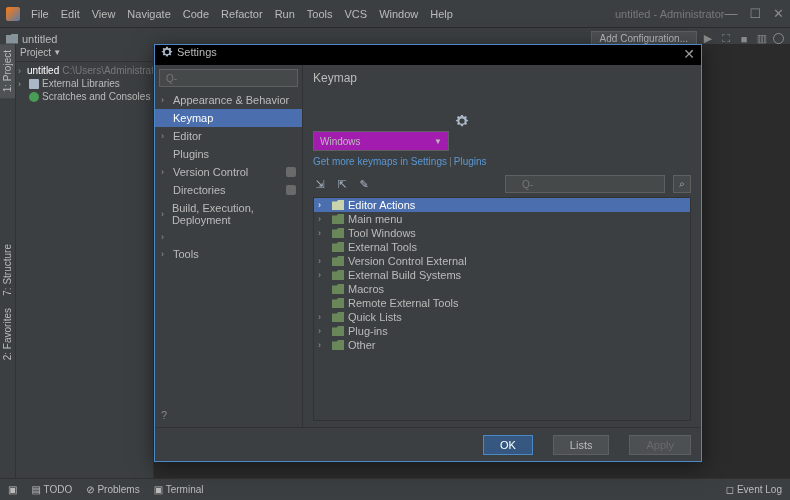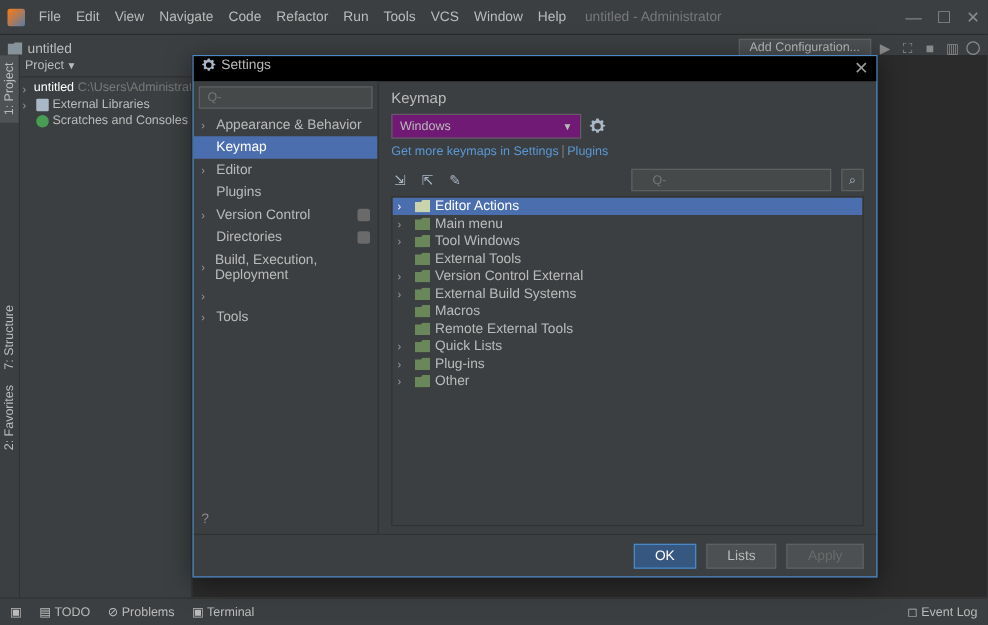--- a/index.html
+++ b/index.html
@@ -3,21 +3,21 @@
 <meta charset="utf-8">
 <style>
 * { margin: 0; padding: 0; box-sizing: border-box; font-family: "Segoe UI", Arial, sans-serif; }
 body { width: 790px; height: 500px; background: #3c3f41; color: #bbbbbb; font-size: 11px; overflow: hidden; position: relative; }
 
 
 .titlebar { height: 28px; background: #3c3f41; display: flex; align-items: center; padding: 0 6px; border-bottom: 1px solid #2b2b2b; }
 .logo { width: 14px; height: 14px; background: linear-gradient(135deg,#f97a12,#b07b58,#577bae); margin-right: 6px; border-radius: 2px;}
 .menu { display: flex; gap: 2px; }
 .menu span { padding: 2px 5px; cursor: pointer; }
-.title-center { flex: 1; text-align: left; color: #787878; padding-left: 10px; }
+.title-center { flex: 1; text-align: right; color: #787878; padding-left: 10px; }
 .win-controls { display: flex; gap: 12px; color: #8a8a8a; }
 .win-controls span { cursor: pointer; font-size: 13px; }
 
 
 .toolbar { height: 22px; background: #3c3f41; display: flex; align-items: center; padding: 0 6px; border-bottom: 1px solid #323232; }
 .breadcrumb { display: flex; align-items: center; gap: 4px; }
 .folder-icon { width: 12px; height: 10px; background: #87939a; clip-path: polygon(0 15%,40% 15%,50% 0,100% 0,100% 100%,0 100%); }
 .toolbar-right { margin-left: auto; display: flex; align-items: center; gap: 4px; }
 .btn-flat { background: #4c5052; border: 1px solid #5e6060; padding: 1px 8px; color: #bbb; font-size: 10px; cursor: pointer; }
 .tool-icon { width: 14px; height: 14px; color: #8a8a8a; display:inline-flex; align-items:center; justify-content:center; cursor:pointer; }
@@ -62,42 +62,42 @@
 .nav-item { display:flex; align-items:center; padding: 3px 6px; font-size:11px; cursor:pointer; gap:4px; }
 .nav-item.selected { background:#4b6eaf; color:#fff; }
 .nav-item .chev2 { width:8px; font-size:9px; color:#9a9a9a; }
 .nav-item.selected .chev2 { color:#fff; }
 .nav-item .tail-ico { margin-left:auto; width:10px; height:10px; background:#6a6a6a; border-radius:2px; }
 .help-btn { padding:6px; color:#8a8a8a; cursor:pointer; }
 
 .dlg-content { flex:1; display:flex; flex-direction:column; padding: 6px 10px; }
 .crumb { font-size:12px; color:#bbb; margin-bottom:6px; }
 .row1 { display:flex; align-items:center; gap:6px; margin-bottom:4px; }
-.select { background:#701a75; border:1px solid #5e6060; color:#bbb; padding:2px 6px; font-size:10px; width:152px; height:20px; display:flex; align-items:center; justify-content:space-between; cursor:pointer; }
+.select { background:#a21caf; border:1px solid #5e6060; color:#bbb; padding:2px 6px; font-size:10px; width:136px; height:20px; display:flex; align-items:center; justify-content:space-between; cursor:pointer;margin-top:40px; }
 .gear2 { width:14px; height:14px; cursor:pointer; }
 .link { color:#5998d6; font-size:10px; cursor:pointer; }
 .link-sep { color:#787878; margin: 0 2px; }
 
 .actions-bar { display:flex; align-items:center; gap:8px; margin-top:8px; padding-bottom:4px; }
 .act-ico { width:14px; height:14px; cursor:pointer; display:inline-flex; align-items:center; justify-content:center; color:#a9b7c6; }
 .actions-bar .spacer { flex:1; }
 .filter-box { position:relative; }
 .filter-box input { width:160px; background:#45494a; border:1px solid #5e6060; color:#bbb; padding:2px 20px 2px 16px; font-size:10px; height:18px; }
 .find-act { width:18px; height:18px; background:#45494a; border:1px solid #5e6060; display:inline-flex; align-items:center; justify-content:center; cursor:pointer; }
 
 .tree2 { flex:1; background:#3c3f41; border:1px solid #323232; overflow:auto; }
 .tree2-row { display:flex; align-items:center; gap:4px; padding:1px 4px; font-size:11px; }
 .tree2-row.selected { background:#4b6eaf; color:#fff; }
 .tree2-row .chev3 { width:10px; font-size:9px; color:#9a9a9a; }
 .tree2-row.selected .chev3 { color:#fff; }
 .tree2-row .fold { width:12px; height:10px; background:#6a8759; clip-path: polygon(0 15%,40% 15%,50% 0,100% 0,100% 100%,0 100%); }
 .tree2-row.selected .fold { background:#c9d4ad; }
 .tree2-row.noexp .chev3 { visibility:hidden; }
 
-.dlg-footer { height:34px; border-top:1px solid #323232; display:flex; align-items:center; justify-content:flex-end; gap:8px; padding:0 10px; }
+.dlg-footer { height:34px; border-top:1px solid #323232; display:flex; align-items:center; justify-content:flex-end; gap:20px; padding:0 10px; }
 .btn { padding:3px 16px; font-size:11px; background:#4c5052; border:1px solid #5e6060; color:#bbb; cursor:pointer; }
 .btn.primary { background:#365880; border-color:#4a88c7; color:#fff; }
 .btn.disabled { color:#6a6a6a; }
 
 svg.gear-svg { fill:#a9b7c6; }
 </style>
 </head>
 <body>
 
 <div class="titlebar">

